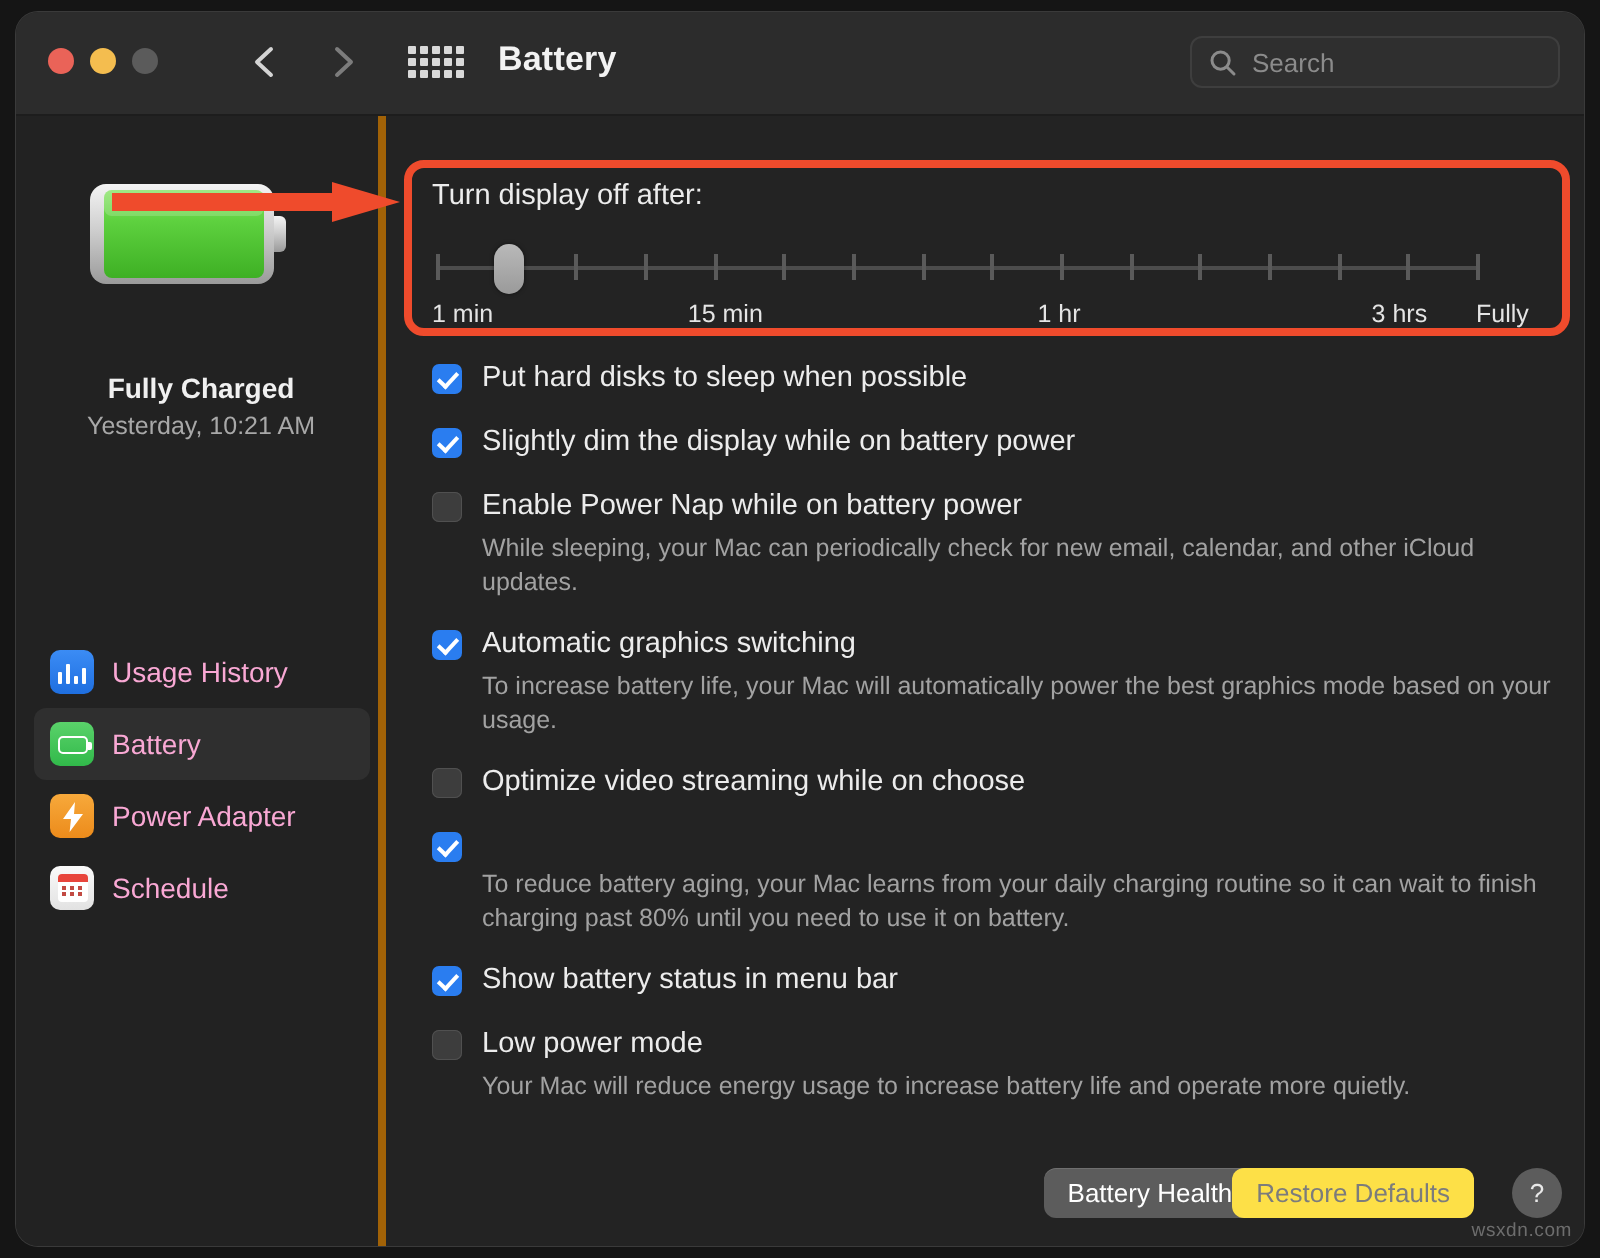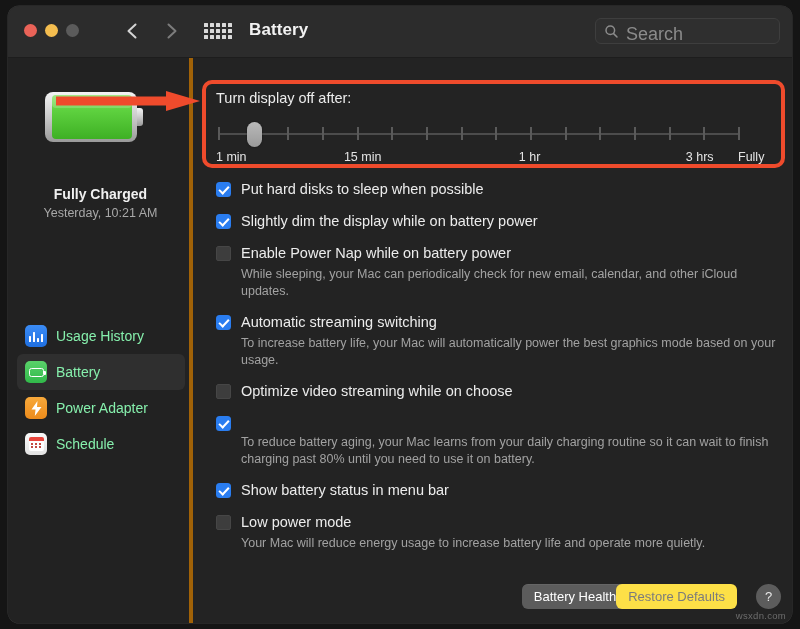--- a/index.html
+++ b/index.html
@@ -88,21 +88,21 @@
     border-radius: 6px;
   }
   #search-icon {
     position: absolute;
     left: 8px; top: 5px;
     width: 15px; height: 15px;
   }
   #search-placeholder {
     position: absolute;
     left: 30px; top: 5px;
-    font-size: 18px;
+    font-size: 13px;
     color: #8b8b8b;
   }
 
   
   #sidebar {
     position: absolute;
     left: 0; top: 52px;
     width: 185px;
     height: 565px;
     background: #222222;
@@ -153,21 +153,21 @@
     border-radius: 5px;
     margin-right: 9px;
     flex: 0 0 auto;
     position: relative;
     display: flex;
     align-items: center;
     justify-content: center;
   }
   .nav-label {
     font-size: 14px;
-    color: #86efac;
+    color: #f9a8d4;
   }
 
   
   .ic-usage { background: linear-gradient(180deg,#3b8cf5,#1f6fe0); }
   .ic-usage .bars { display:flex; align-items:flex-end; gap:1.5px; height:11px; }
   .ic-usage .bars span { width:2.5px; background:#fff; border-radius:0.5px; }
   .ic-battery { background: linear-gradient(180deg,#5ad26a,#31b94a); }
   .ic-battery .shell {
     width: 15px; height: 9px;
     border: 1.5px solid #fff;
@@ -545,21 +545,21 @@
         </div>
         <div class="spacer-sm"></div>
         <div class="opt-row">
           <div class="cbox off"></div>
           <div class="opt-title">Enable Power Nap while on battery power</div>
         </div>
         <div class="opt-desc">While sleeping, your Mac can periodically check for new email, calendar, and other iCloud updates.</div>
         <div class="spacer-md"></div>
         <div class="opt-row">
           <div class="cbox on"></div>
-          <div class="opt-title">Automatic streaming switching</div>
+          <div class="opt-title">Automatic graphics switching</div>
         </div>
         <div class="opt-desc">To increase battery life, your Mac will automatically power the best graphics mode based on your usage.</div>
         <div class="spacer-md"></div>
         <div class="opt-row">
           <div class="cbox off"></div>
           <div class="opt-title">Optimize video streaming while on choose</div>
         </div>
         <div class="spacer-sm"></div>
         <div class="opt-row">
           <div class="cbox on"></div>

